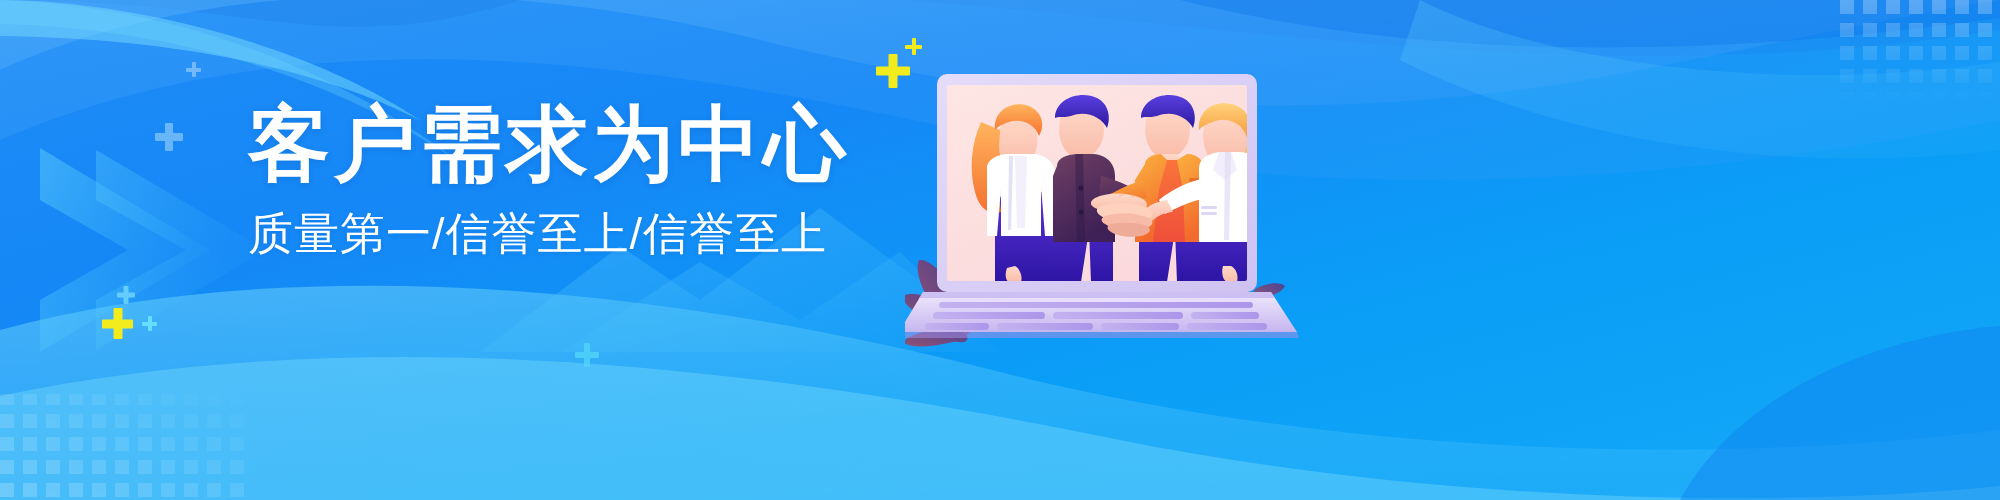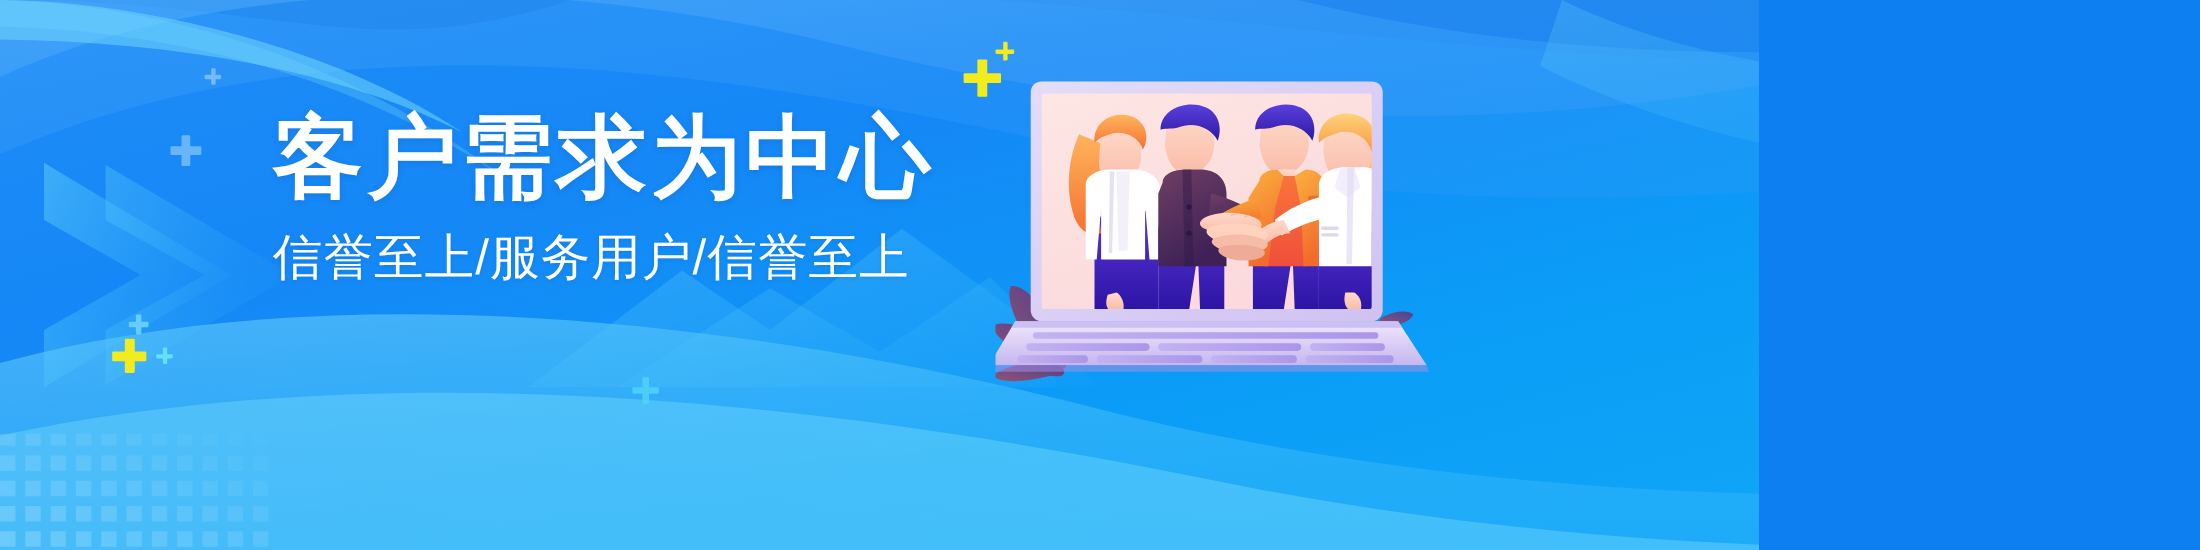--- a/index.html
+++ b/index.html
@@ -1,17 +1,17 @@
 <!DOCTYPE html>
 <html><head>
 <meta charset="utf-8">
 <style>
   html,body{margin:0;padding:0;background:#0d7ff0;}
   #banner{
-    position:relative;width:1599px;height:500px;overflow:hidden;
+    position:relative;width:2000px;height:500px;overflow:hidden;
     font-family:"Liberation Sans","DejaVu Sans",sans-serif;
     background:linear-gradient(115deg,#1f8cf7 0%,#1487f6 28%,#0a9ef7 62%,#12a6f8 100%);
     text-decoration:underline;
   }
   .layer{position:absolute;inset:0;overflow:hidden;}
   .layer svg{position:absolute;top:0;left:0;}
 
   
   #textblock{position:absolute;left:248px;top:96px;width:640px;z-index:40;}
   #headline{
@@ -163,21 +163,21 @@
     <i class="h" style="height:4px;"></i>
       <i class="v" style="width:4px;"></i>
   </div>
   <div class="plus" style="left:575px;top:343px;width:24px;height:24px;color:#4fd3f8;opacity:.85;">
     <i class="h" style="height:6px;"></i>
       <i class="v" style="width:6px;"></i>
   </div>
 
   <div id="textblock">
     <div id="headline">客户需求为中心</div>
-    <div id="subtitle">信誉至上/服务用户/信誉至上</div>
+    <div id="subtitle">质量第一/信誉至上/信誉至上</div>
   </div>
 
   <div id="laptop">
     <svg width="400" height="290" viewBox="0 0 400 290" xmlns="http://www.w3.org/2000/svg">
       <defs>
         <linearGradient id="lidG" x1="0" y1="0" x2="1" y2="1">
           <stop offset="0%" stop-color="#e4dcf9"></stop>
             <stop offset="100%" stop-color="#cfc2f2"></stop>
         </linearGradient>
         <linearGradient id="scrG" x1="0" y1="0" x2="0.6" y2="1">

